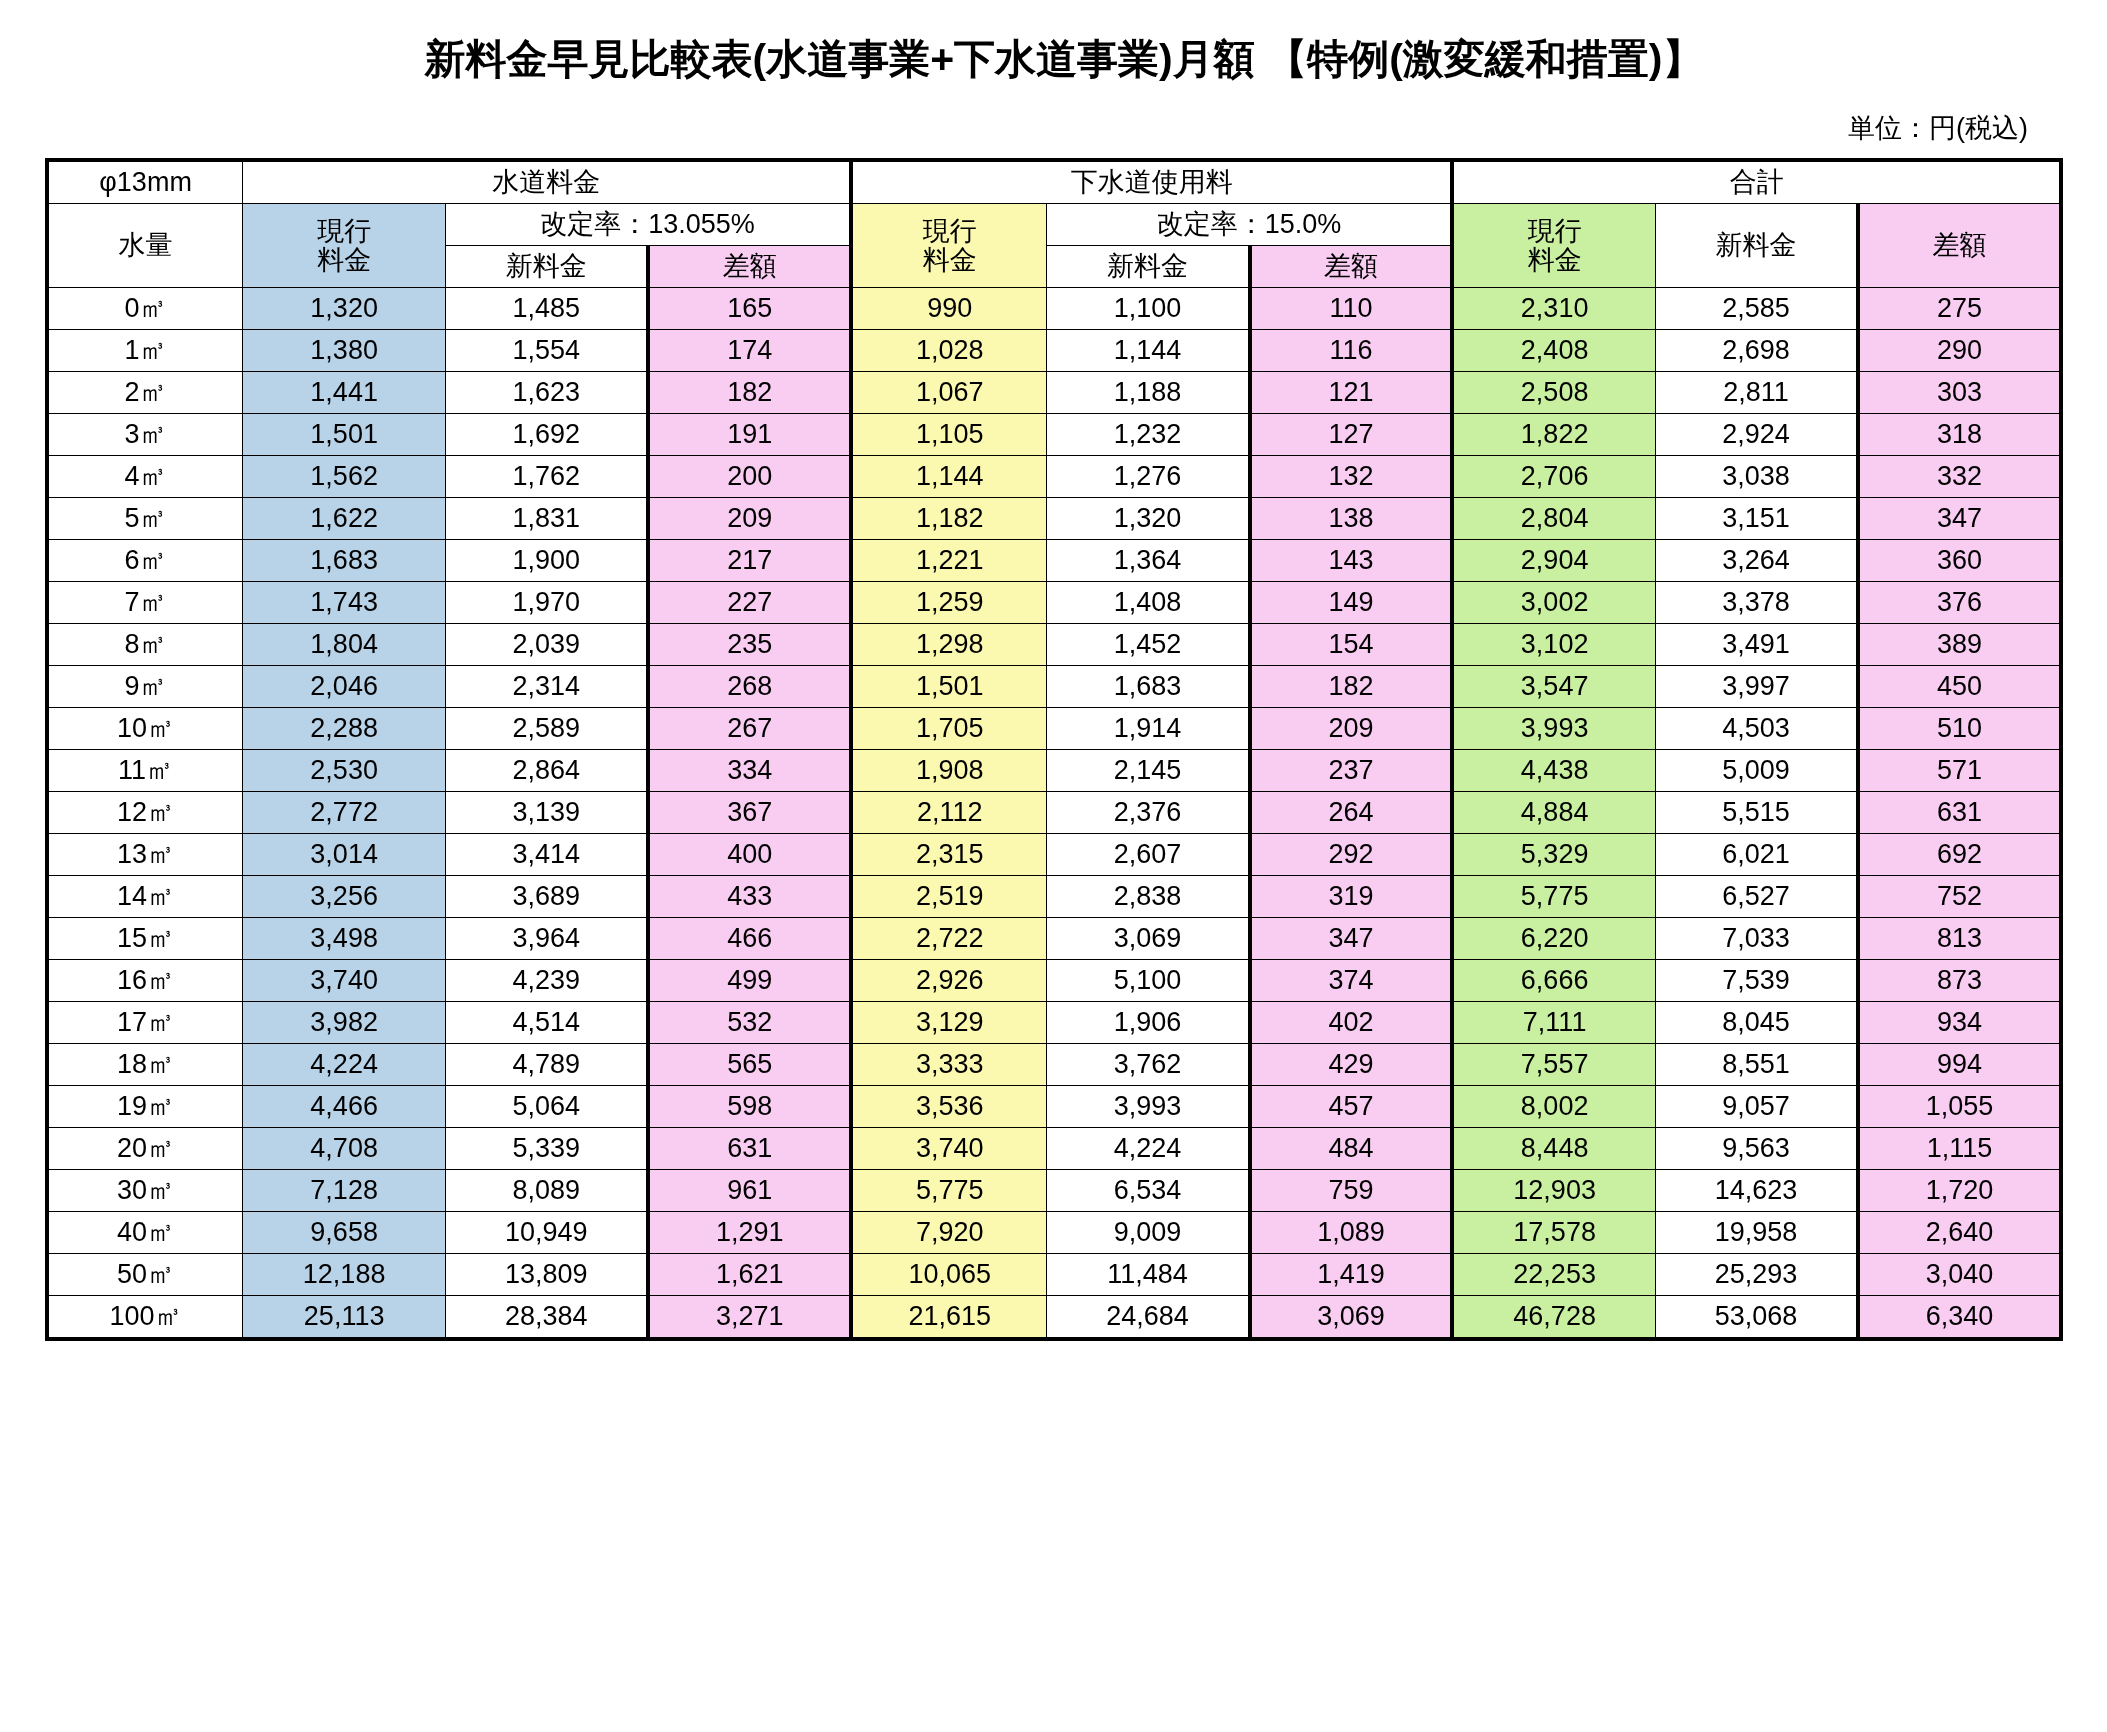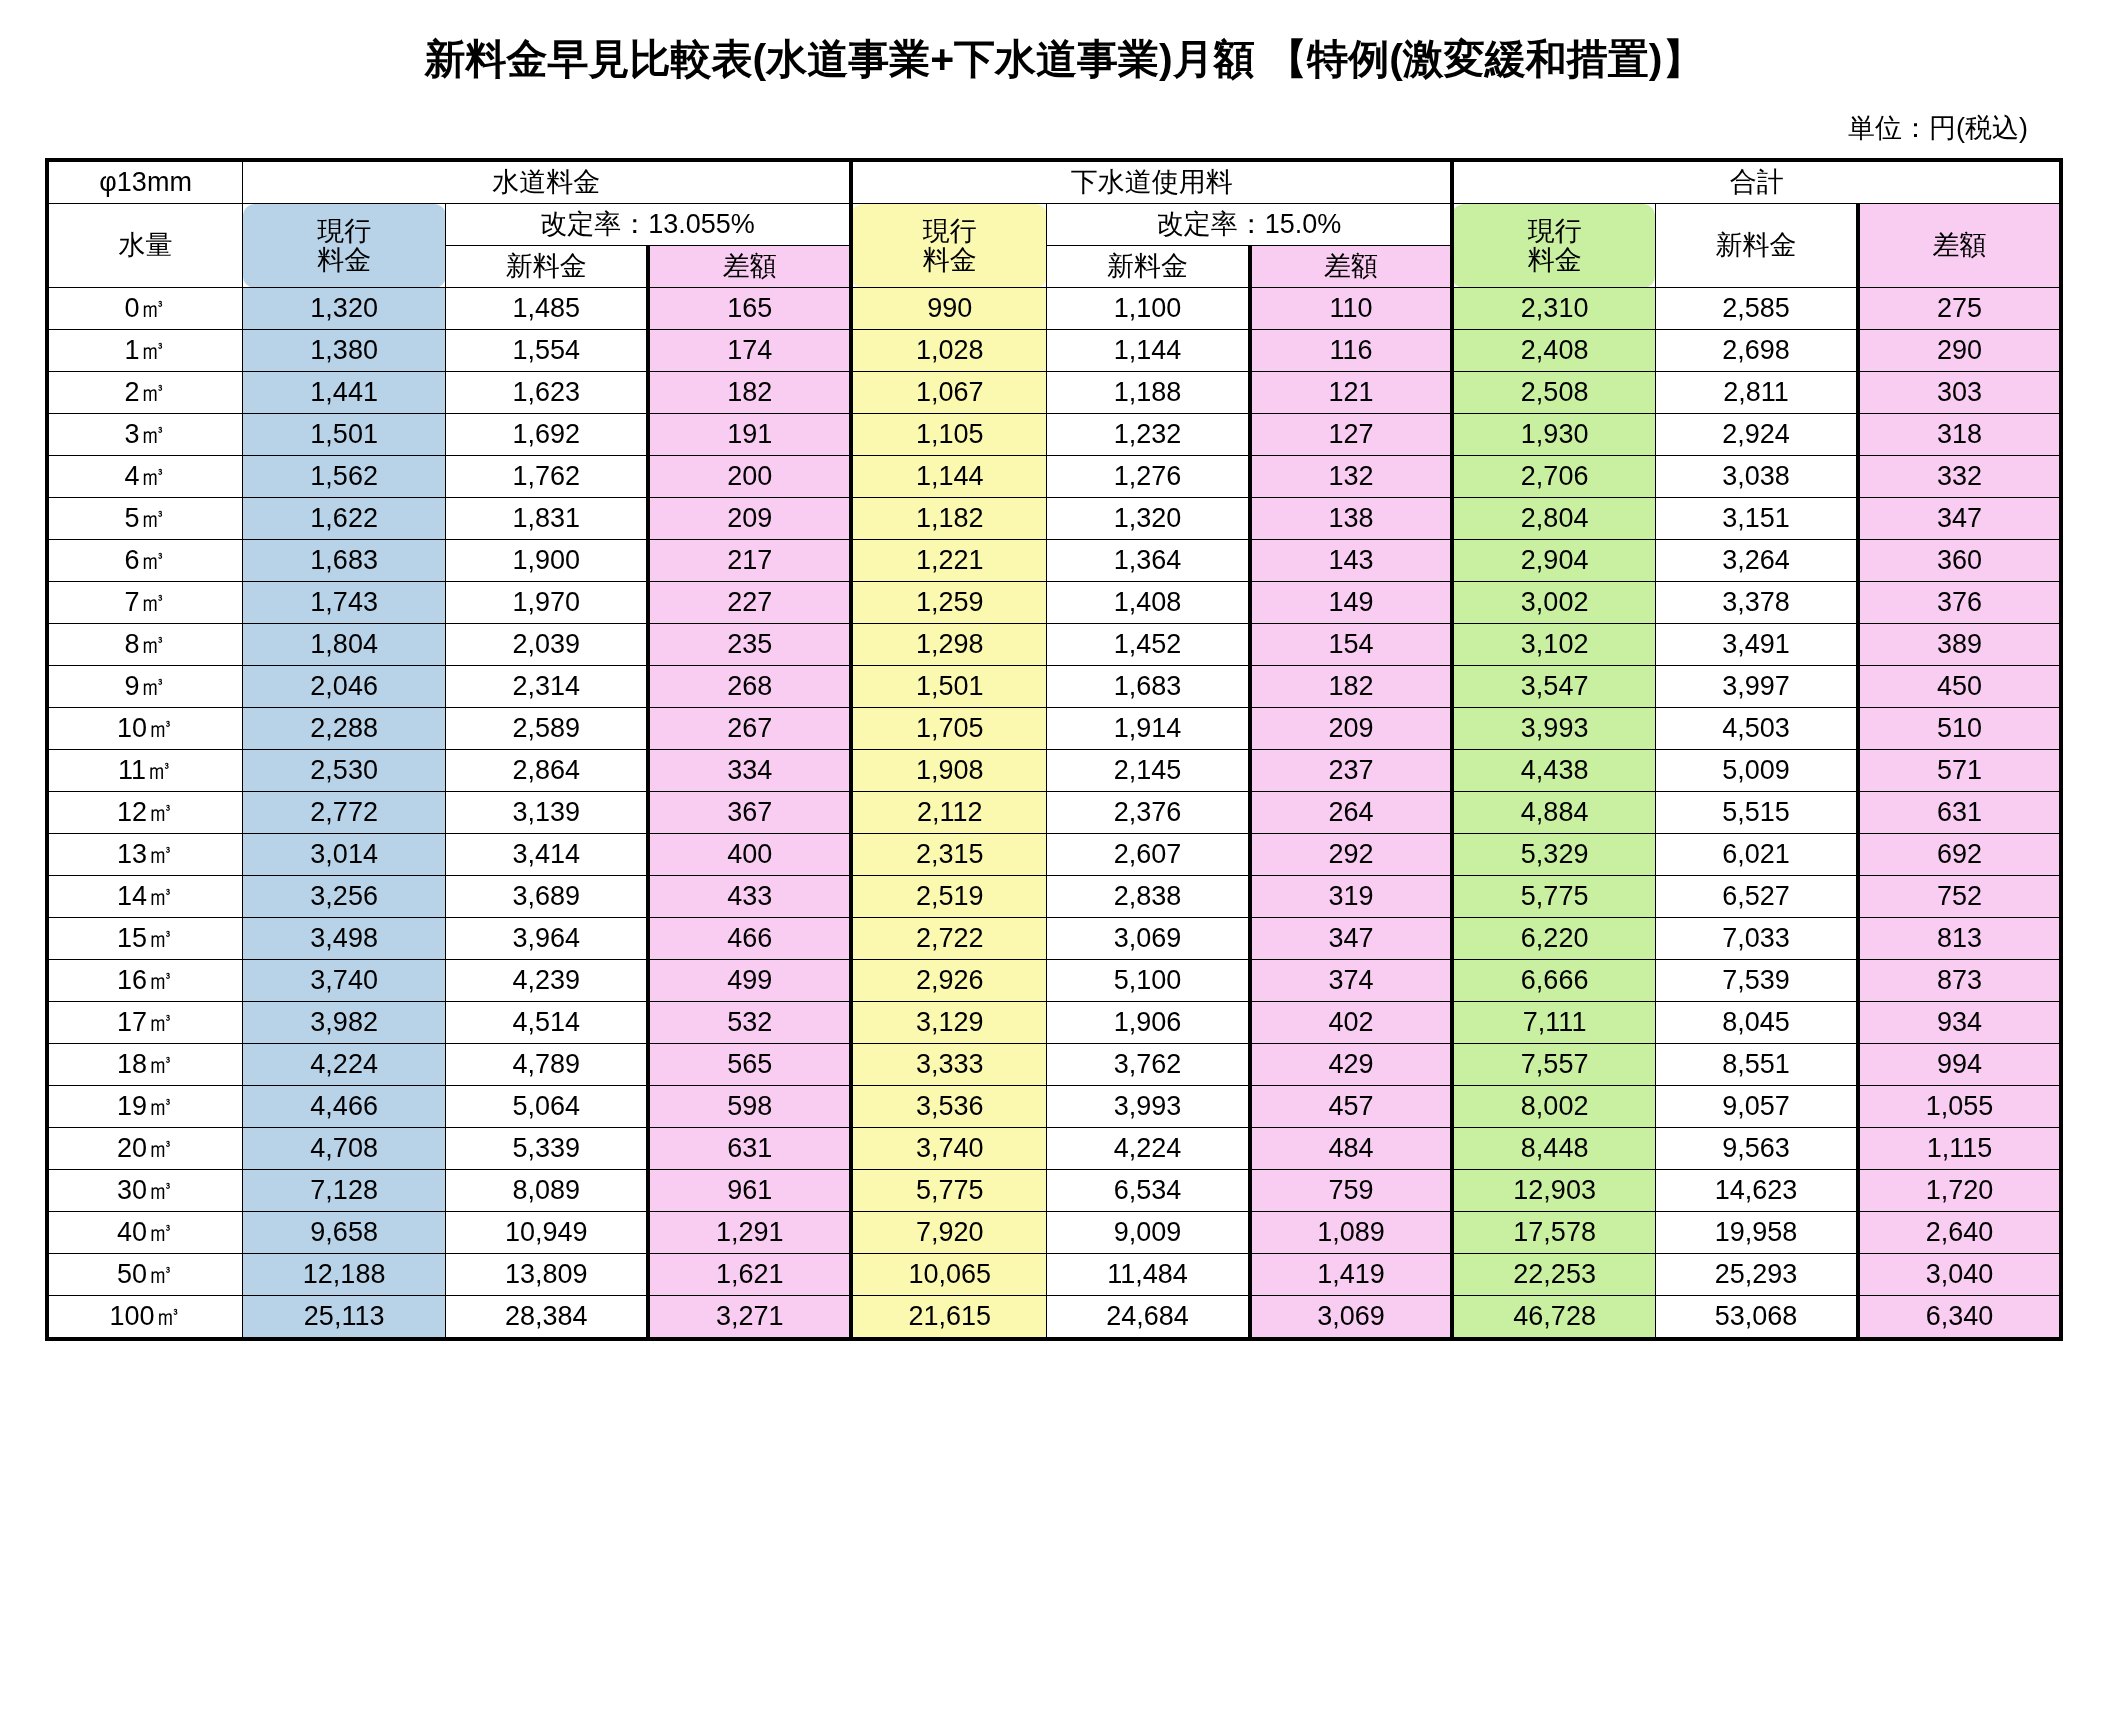--- a/index.html
+++ b/index.html
@@ -60,21 +60,21 @@
   .num { text-align: right; padding-right: 12px; font-size: 29px; }
   .cat { text-align: center; font-size: 28px; }
 
   .c-water   { background: #b8d3e8; }
   .c-sewer   { background: #fbf9b0; }
   .c-total   { background: #c8f0a0; }
   .c-diff    { background: #f9ccf2; }
   .c-white   { background: #ffffff; }
 
   .hdr-small { font-size: 25.4px; }
-  .two-line  { font-size: 27px; line-height: 1.05; border-radius: 12px; }
+  .two-line  { font-size: 27px; line-height: 1.05; }
 </style>
 </head>
 <body>
 
 <div class="page">
 
   <div class="title">新料金早見比較表(水道事業+下水道事業)月額 【特例(激変緩和措置)】</div>
   <div class="unit-line">単位：円(税込)</div>
 
   <table class="rate">
@@ -161,21 +161,21 @@
           <td class="num c-diff thickL thickR">303</td>
         </tr>
         <tr>
           <td class="cat thickL">3㎥</td>
           <td class="num c-water">1,501</td>
           <td class="num c-white">1,692</td>
           <td class="num c-diff thickL thickR">191</td>
           <td class="num c-sewer thickL">1,105</td>
           <td class="num c-white">1,232</td>
           <td class="num c-diff thickL thickR">127</td>
-          <td class="num c-total thickL">1,930</td>
+          <td class="num c-total thickL">1,822</td>
           <td class="num c-white">2,924</td>
           <td class="num c-diff thickL thickR">318</td>
         </tr>
         <tr>
           <td class="cat thickL">4㎥</td>
           <td class="num c-water">1,562</td>
           <td class="num c-white">1,762</td>
           <td class="num c-diff thickL thickR">200</td>
           <td class="num c-sewer thickL">1,144</td>
           <td class="num c-white">1,276</td>

